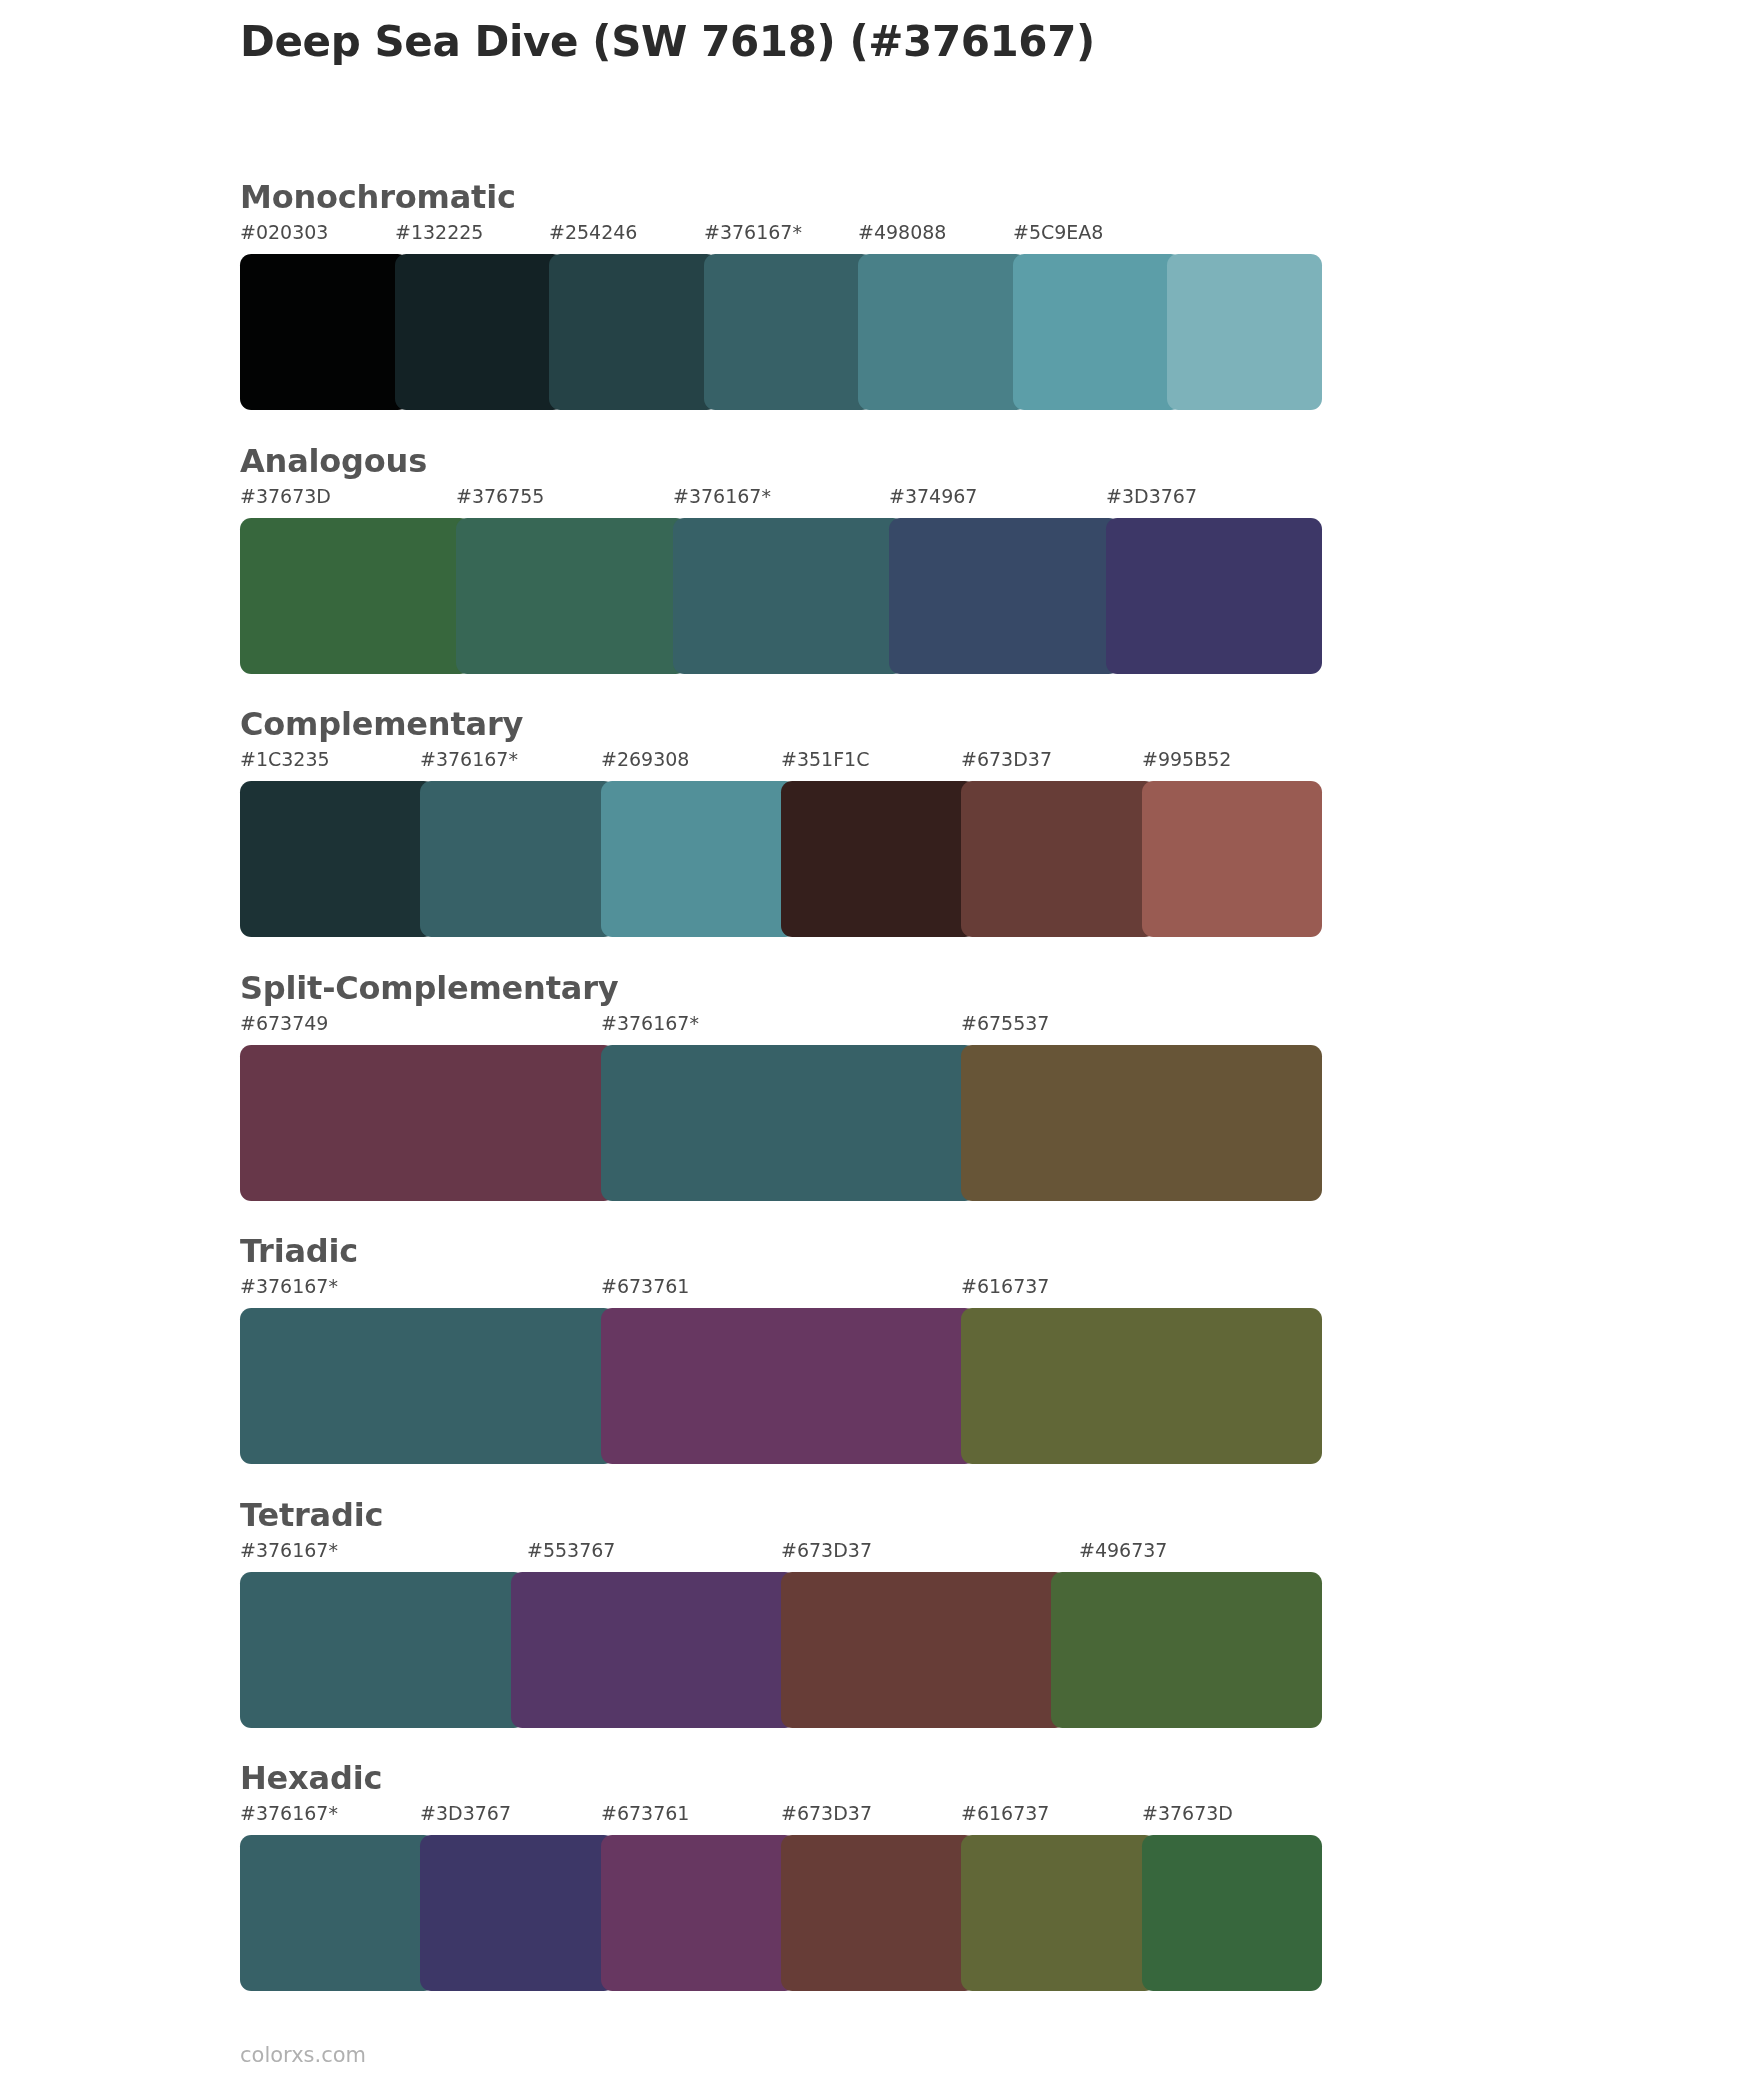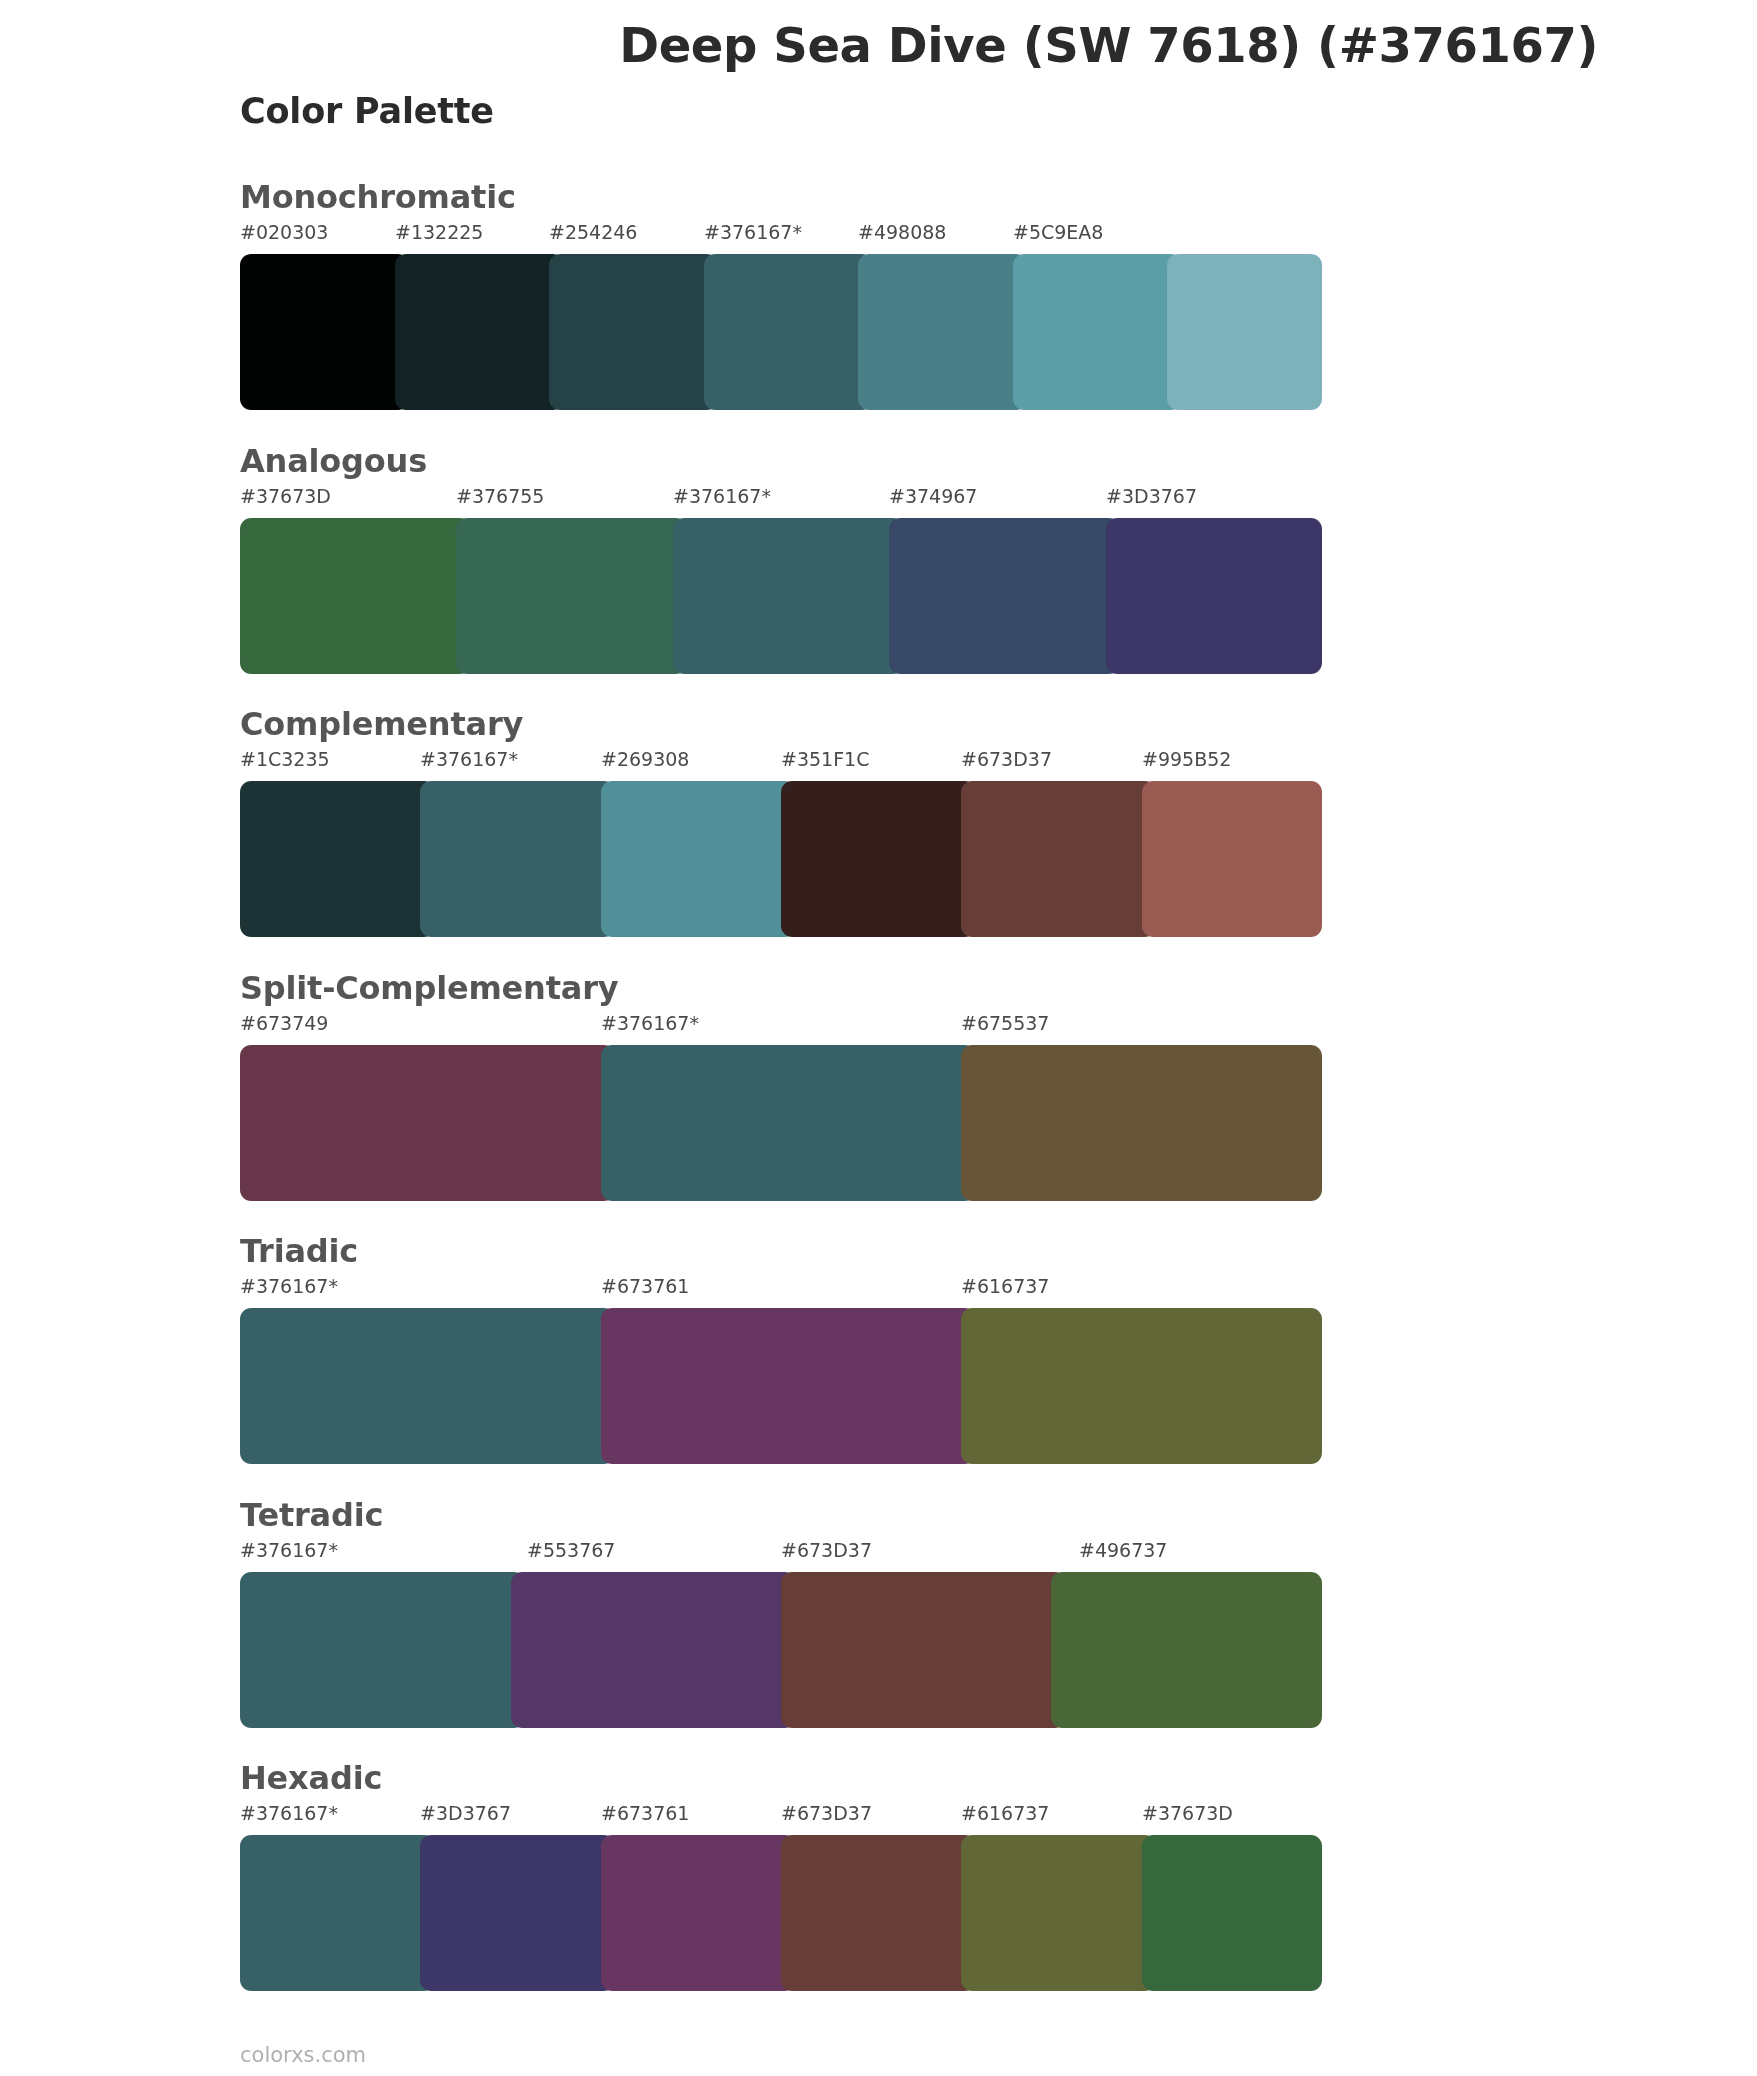--- a/index.html
+++ b/index.html
@@ -21,28 +21,27 @@
     padding: 0;
     overflow: hidden;
   }
   .header {
     position: absolute;
     left: 240px;
     top: 17.6px;
     width: 1358px;
   }
   .page-title {
-    font-size: 48px;
+    font-size: 42px;
     font-weight: 700;
     color: #2b2b2b;
     letter-spacing: -0.4px;
     line-height: 1.15;
     margin: 0;
     white-space: nowrap;
-    text-align: right;
   }
   .page-subtitle {
     font-size: 35px;
     font-weight: 700;
     color: #2b2b2b;
     letter-spacing: -0.2px;
     line-height: 1.2;
     margin: 17.6px 0 0 0;
     white-space: nowrap;
   }
@@ -108,21 +107,20 @@
     margin-top: 16px;
   }
 </style>
 </head>
 <body>
 
 <div class="page">
 
   <div class="header">
     <h1 class="page-title">Deep Sea Dive (SW 7618) (#376167)</h1>
-    <h2 class="page-subtitle">Color Palette</h2>
   </div>
 
   <div class="sections">
       <div class="section" style="top: 0px; position: absolute; height: 232px;">
         <div class="section-title">Monochromatic</div>
         <div class="labels">
           <div class="swatch-label" style="left: 0px;">#020303</div>
           <div class="swatch-label" style="left: 155px;">#132225</div>
           <div class="swatch-label" style="left: 309px;">#254246</div>
           <div class="swatch-label" style="left: 464px;">#376167*</div>

